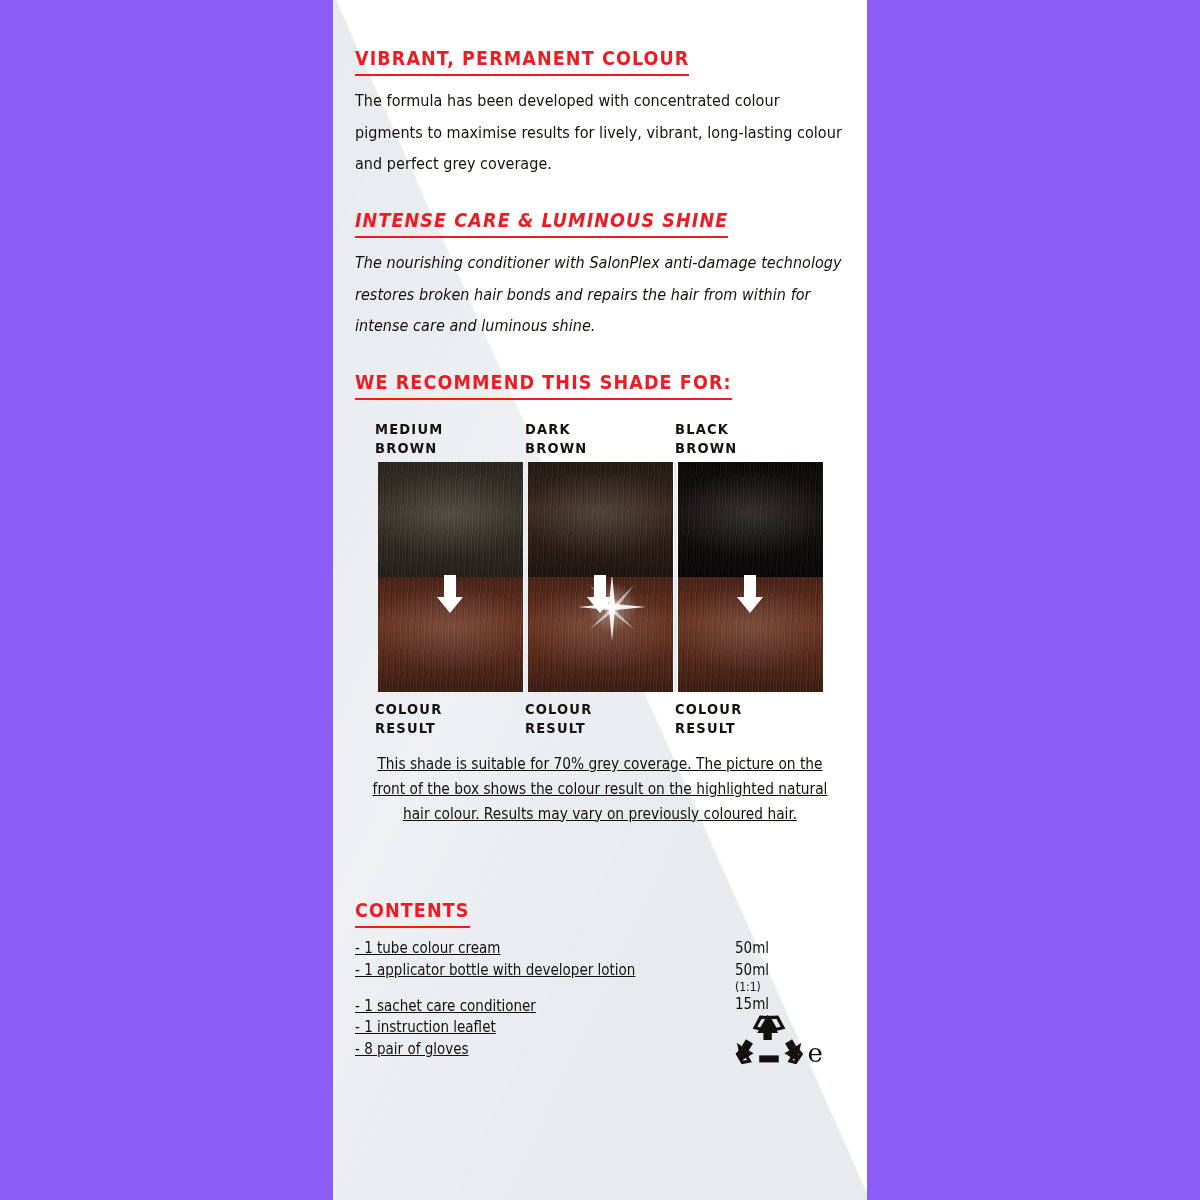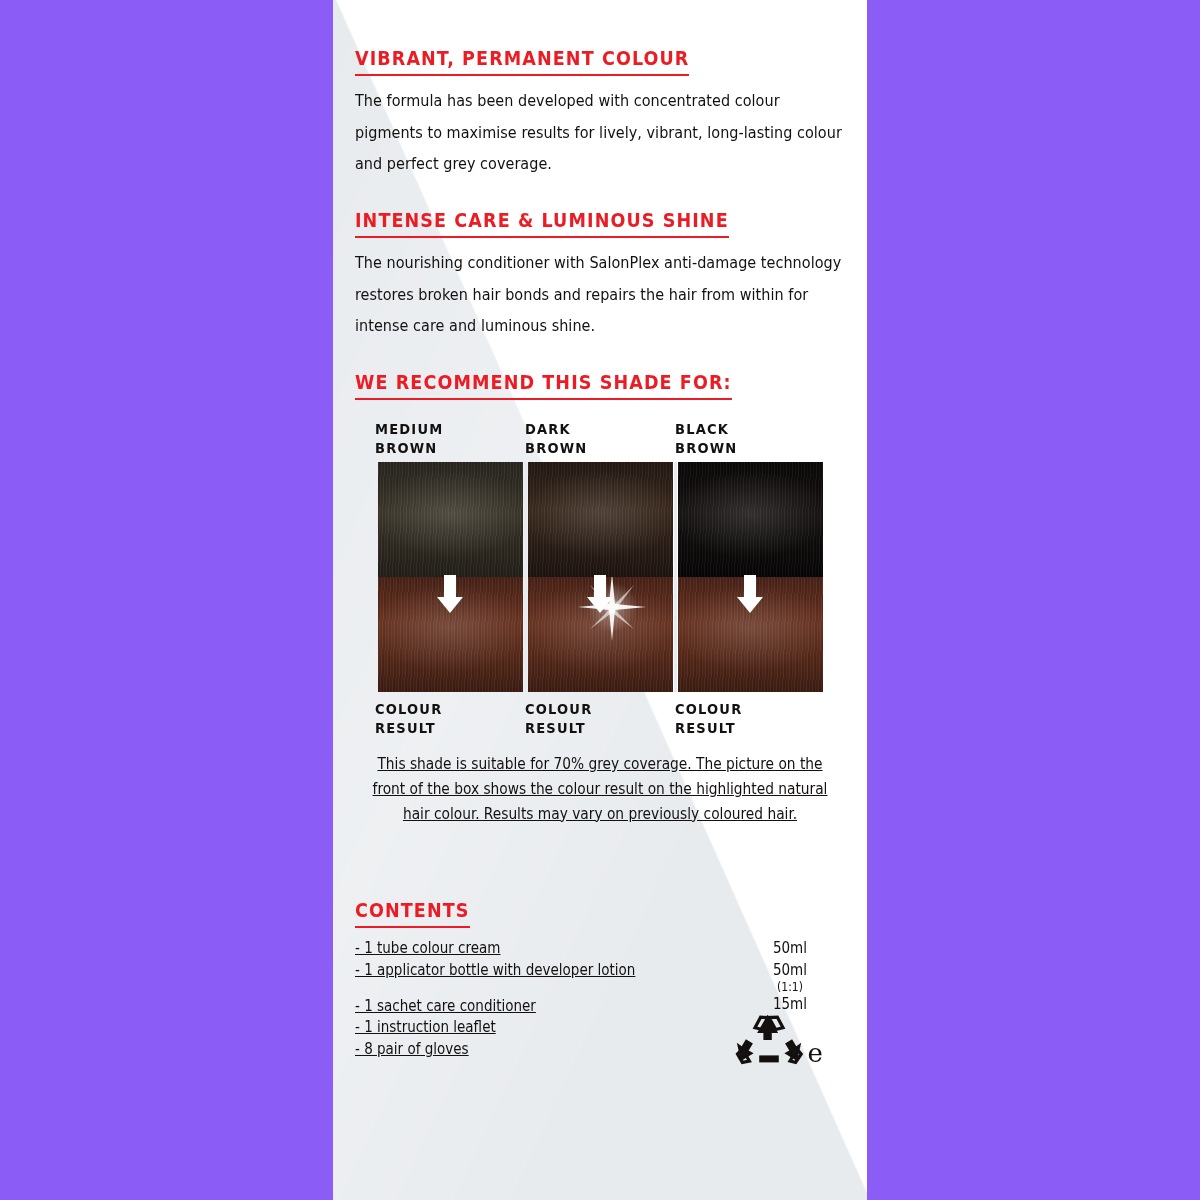--- a/index.html
+++ b/index.html
@@ -74,21 +74,21 @@
     font-family: "DejaVu Sans Condensed", "Liberation Sans Narrow", "Liberation Sans", sans-serif;
     font-size: 16px;
     line-height: 1.95;
     color: #13100f;
     margin: 9px 0 0 0;
     letter-spacing: 0.05px;
     max-width: 490px;
   }
 
   .sec1 { position: absolute; left: 22px; top: 48px; width: 492px; }
-  .sec2 { position: absolute; left: 22px; top: 210px; width: 492px; }
+  .sec2 { position: absolute; left: 22px; top: 210px; width: 492px; font-style: italic; }
   .sec3 { position: absolute; left: 22px; top: 372px; width: 492px; }
 
   
   .shade-grid {
     position: absolute;
     left: 22px;
     top: 420px;
     width: 490px;
   }
   .shade-cols {
@@ -214,21 +214,21 @@
     font-size: 15px;
     color: #13100f;
     line-height: 1.42;
     text-decoration: underline;
   }
   .citem { display: block; }
   .amounts {
     position: absolute;
     right: 0;
     top: 0;
-    text-align: center;
+    text-align: left;
     font-family: "DejaVu Sans Condensed", "Liberation Sans Narrow", "Liberation Sans", sans-serif;
     font-size: 15px;
     color: #13100f;
     line-height: 1.42;
     width: 110px;
   }
   .amt-sub { font-size: 12px; display: block; line-height: 1.1; }
   .spacer-row { height: 15px; }
   .recycle {
     position: absolute;

